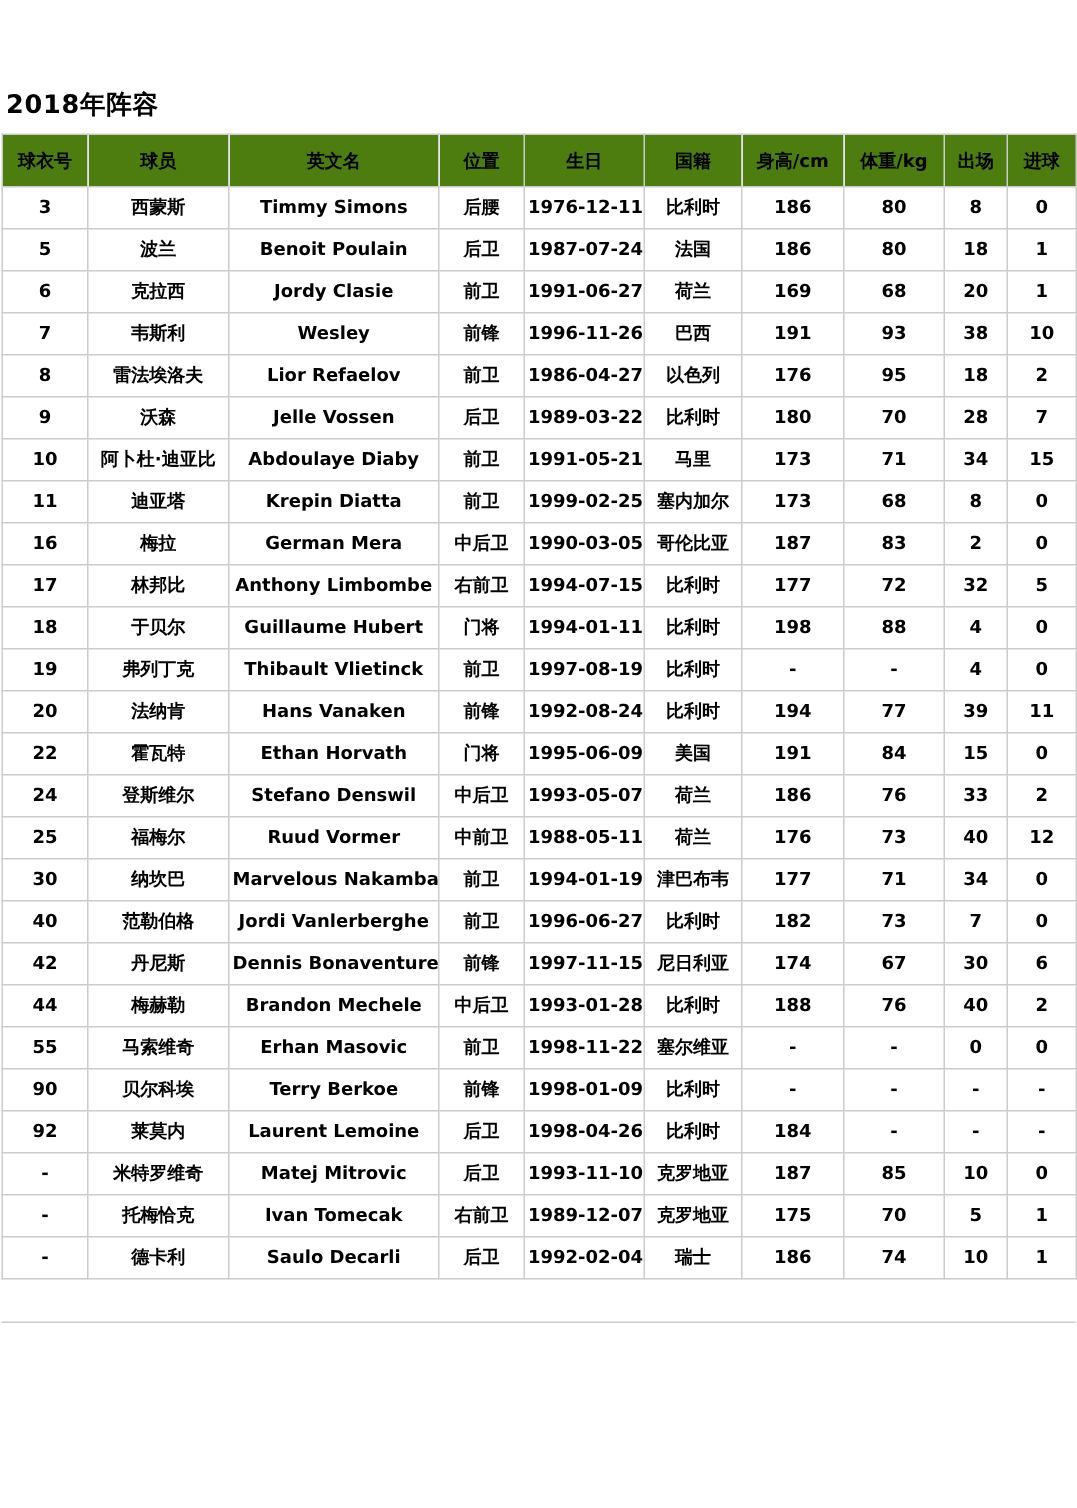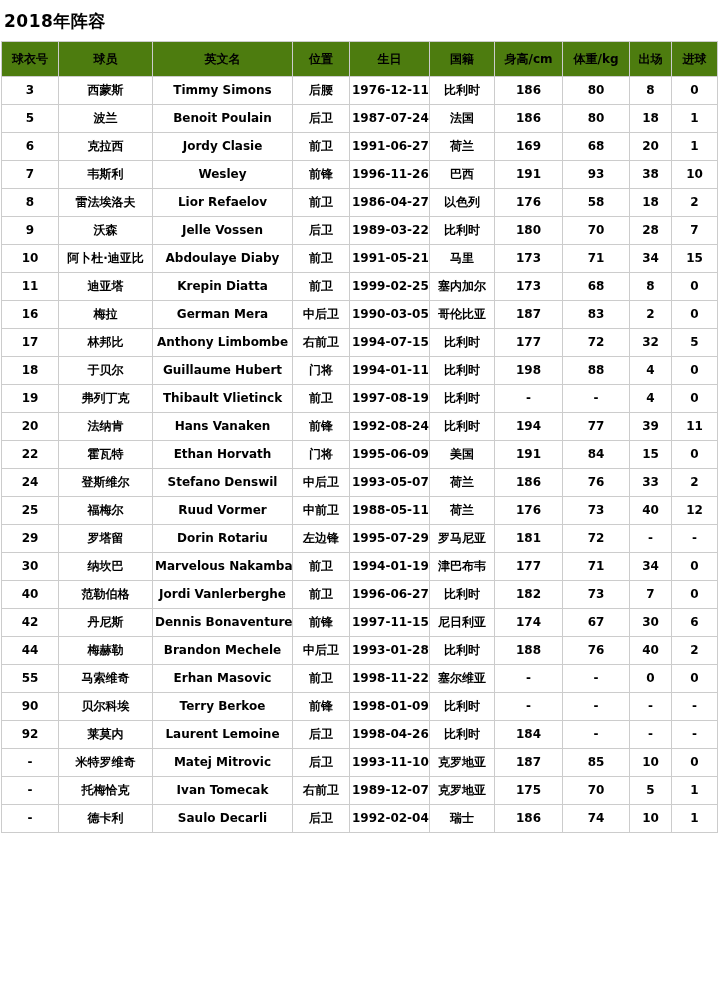--- a/index.html
+++ b/index.html
@@ -6,20 +6,21 @@
     margin: 0;
     padding: 0;
     background: #ffffff;
     font-family: "DejaVu Sans", "Liberation Sans", sans-serif;
   }
   .page {
     width: 718px;
     height: 849px;
     background: #fff;
     overflow: hidden;
+    margin-top: 48px;
   }
   h1.page-title {
     font-size: 17px;
     font-weight: bold;
     color: #000;
     margin: 0;
     padding: 10px 0 8px 4px;
     letter-spacing: 0.5px;
   }
   table.squad {
@@ -137,21 +138,21 @@
           <td>10</td>
         </tr>
         <tr>
           <td>8</td>
           <td>雷法埃洛夫</td>
           <td>Lior Refaelov</td>
           <td>前卫</td>
           <td>1986-04-27</td>
           <td>以色列</td>
           <td>176</td>
-          <td>58</td>
+          <td>95</td>
           <td>18</td>
           <td>2</td>
         </tr>
         <tr>
           <td>9</td>
           <td>沃森</td>
           <td>Jelle Vossen</td>
           <td>后卫</td>
           <td>1989-03-22</td>
           <td>比利时</td>
@@ -274,32 +275,20 @@
           <td>Ruud Vormer</td>
           <td>中前卫</td>
           <td>1988-05-11</td>
           <td>荷兰</td>
           <td>176</td>
           <td>73</td>
           <td>40</td>
           <td>12</td>
         </tr>
         <tr>
-          <td>29</td>
-          <td>罗塔留</td>
-          <td>Dorin Rotariu</td>
-          <td>左边锋</td>
-          <td>1995-07-29</td>
-          <td>罗马尼亚</td>
-          <td>181</td>
-          <td>72</td>
-          <td>-</td>
-          <td>-</td>
-        </tr>
-        <tr>
           <td>30</td>
           <td>纳坎巴</td>
           <td>Marvelous Nakamba</td>
           <td>前卫</td>
           <td>1994-01-19</td>
           <td>津巴布韦</td>
           <td>177</td>
           <td>71</td>
           <td>34</td>
           <td>0</td>

